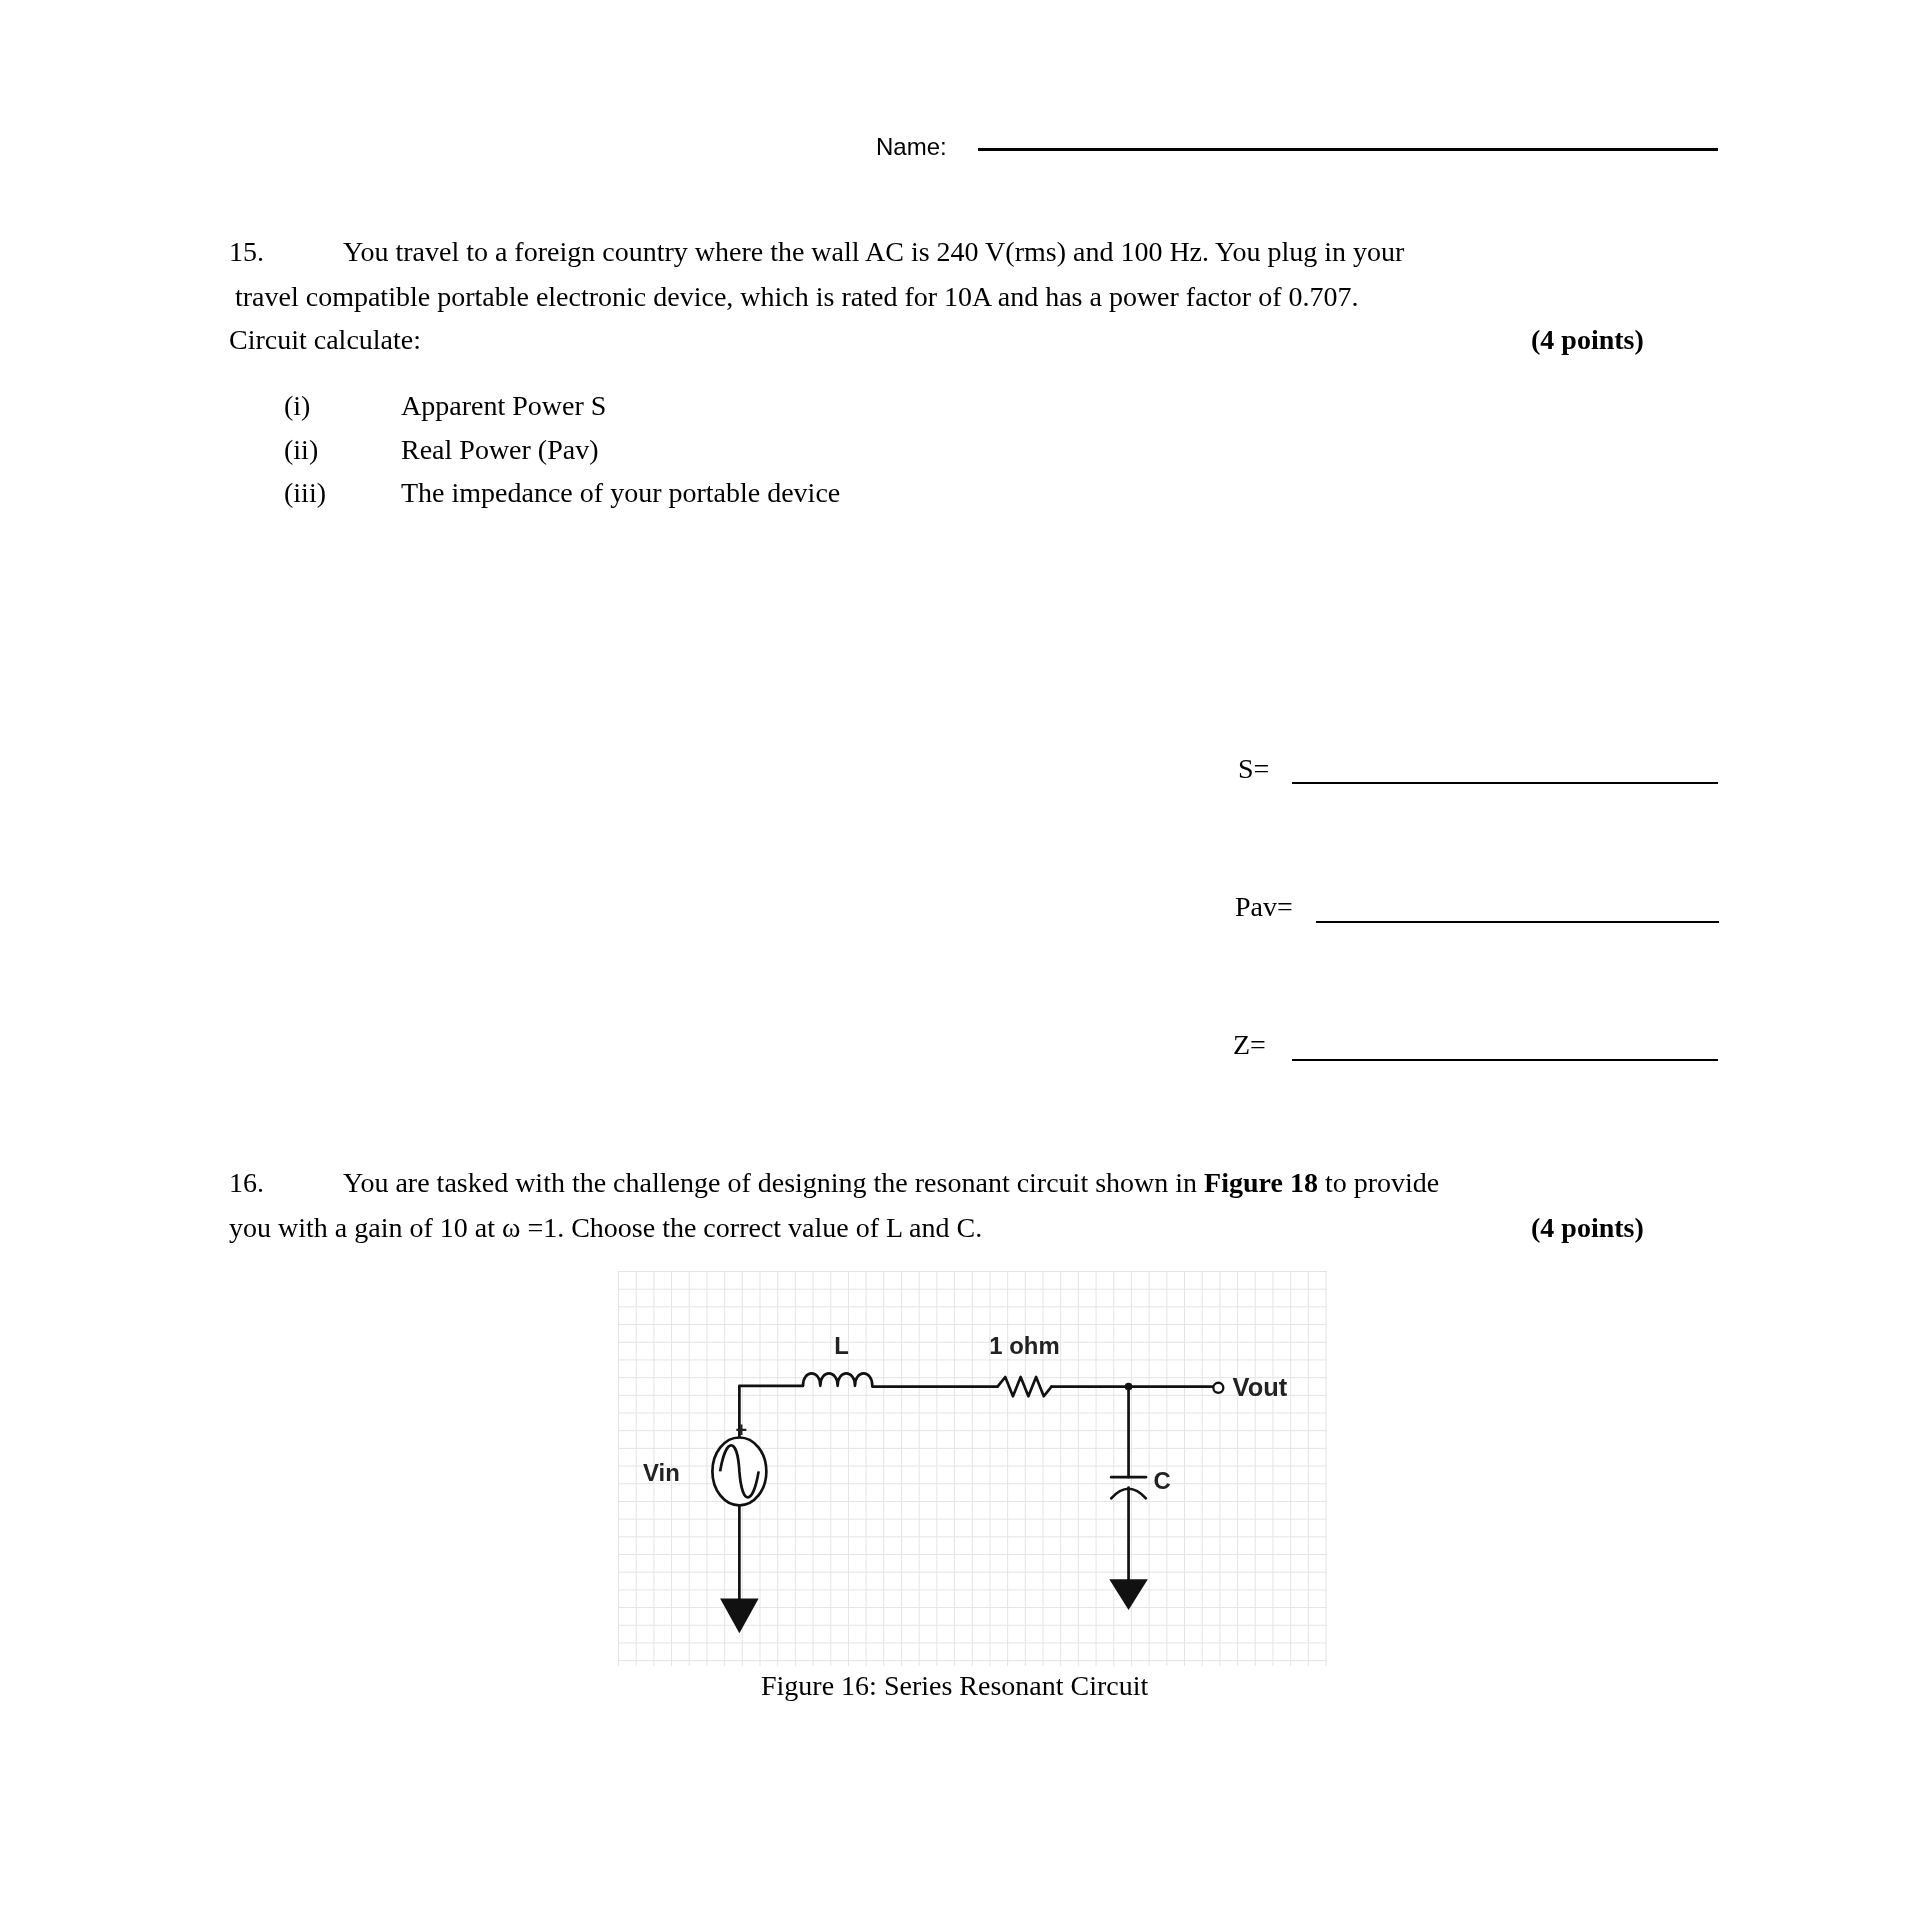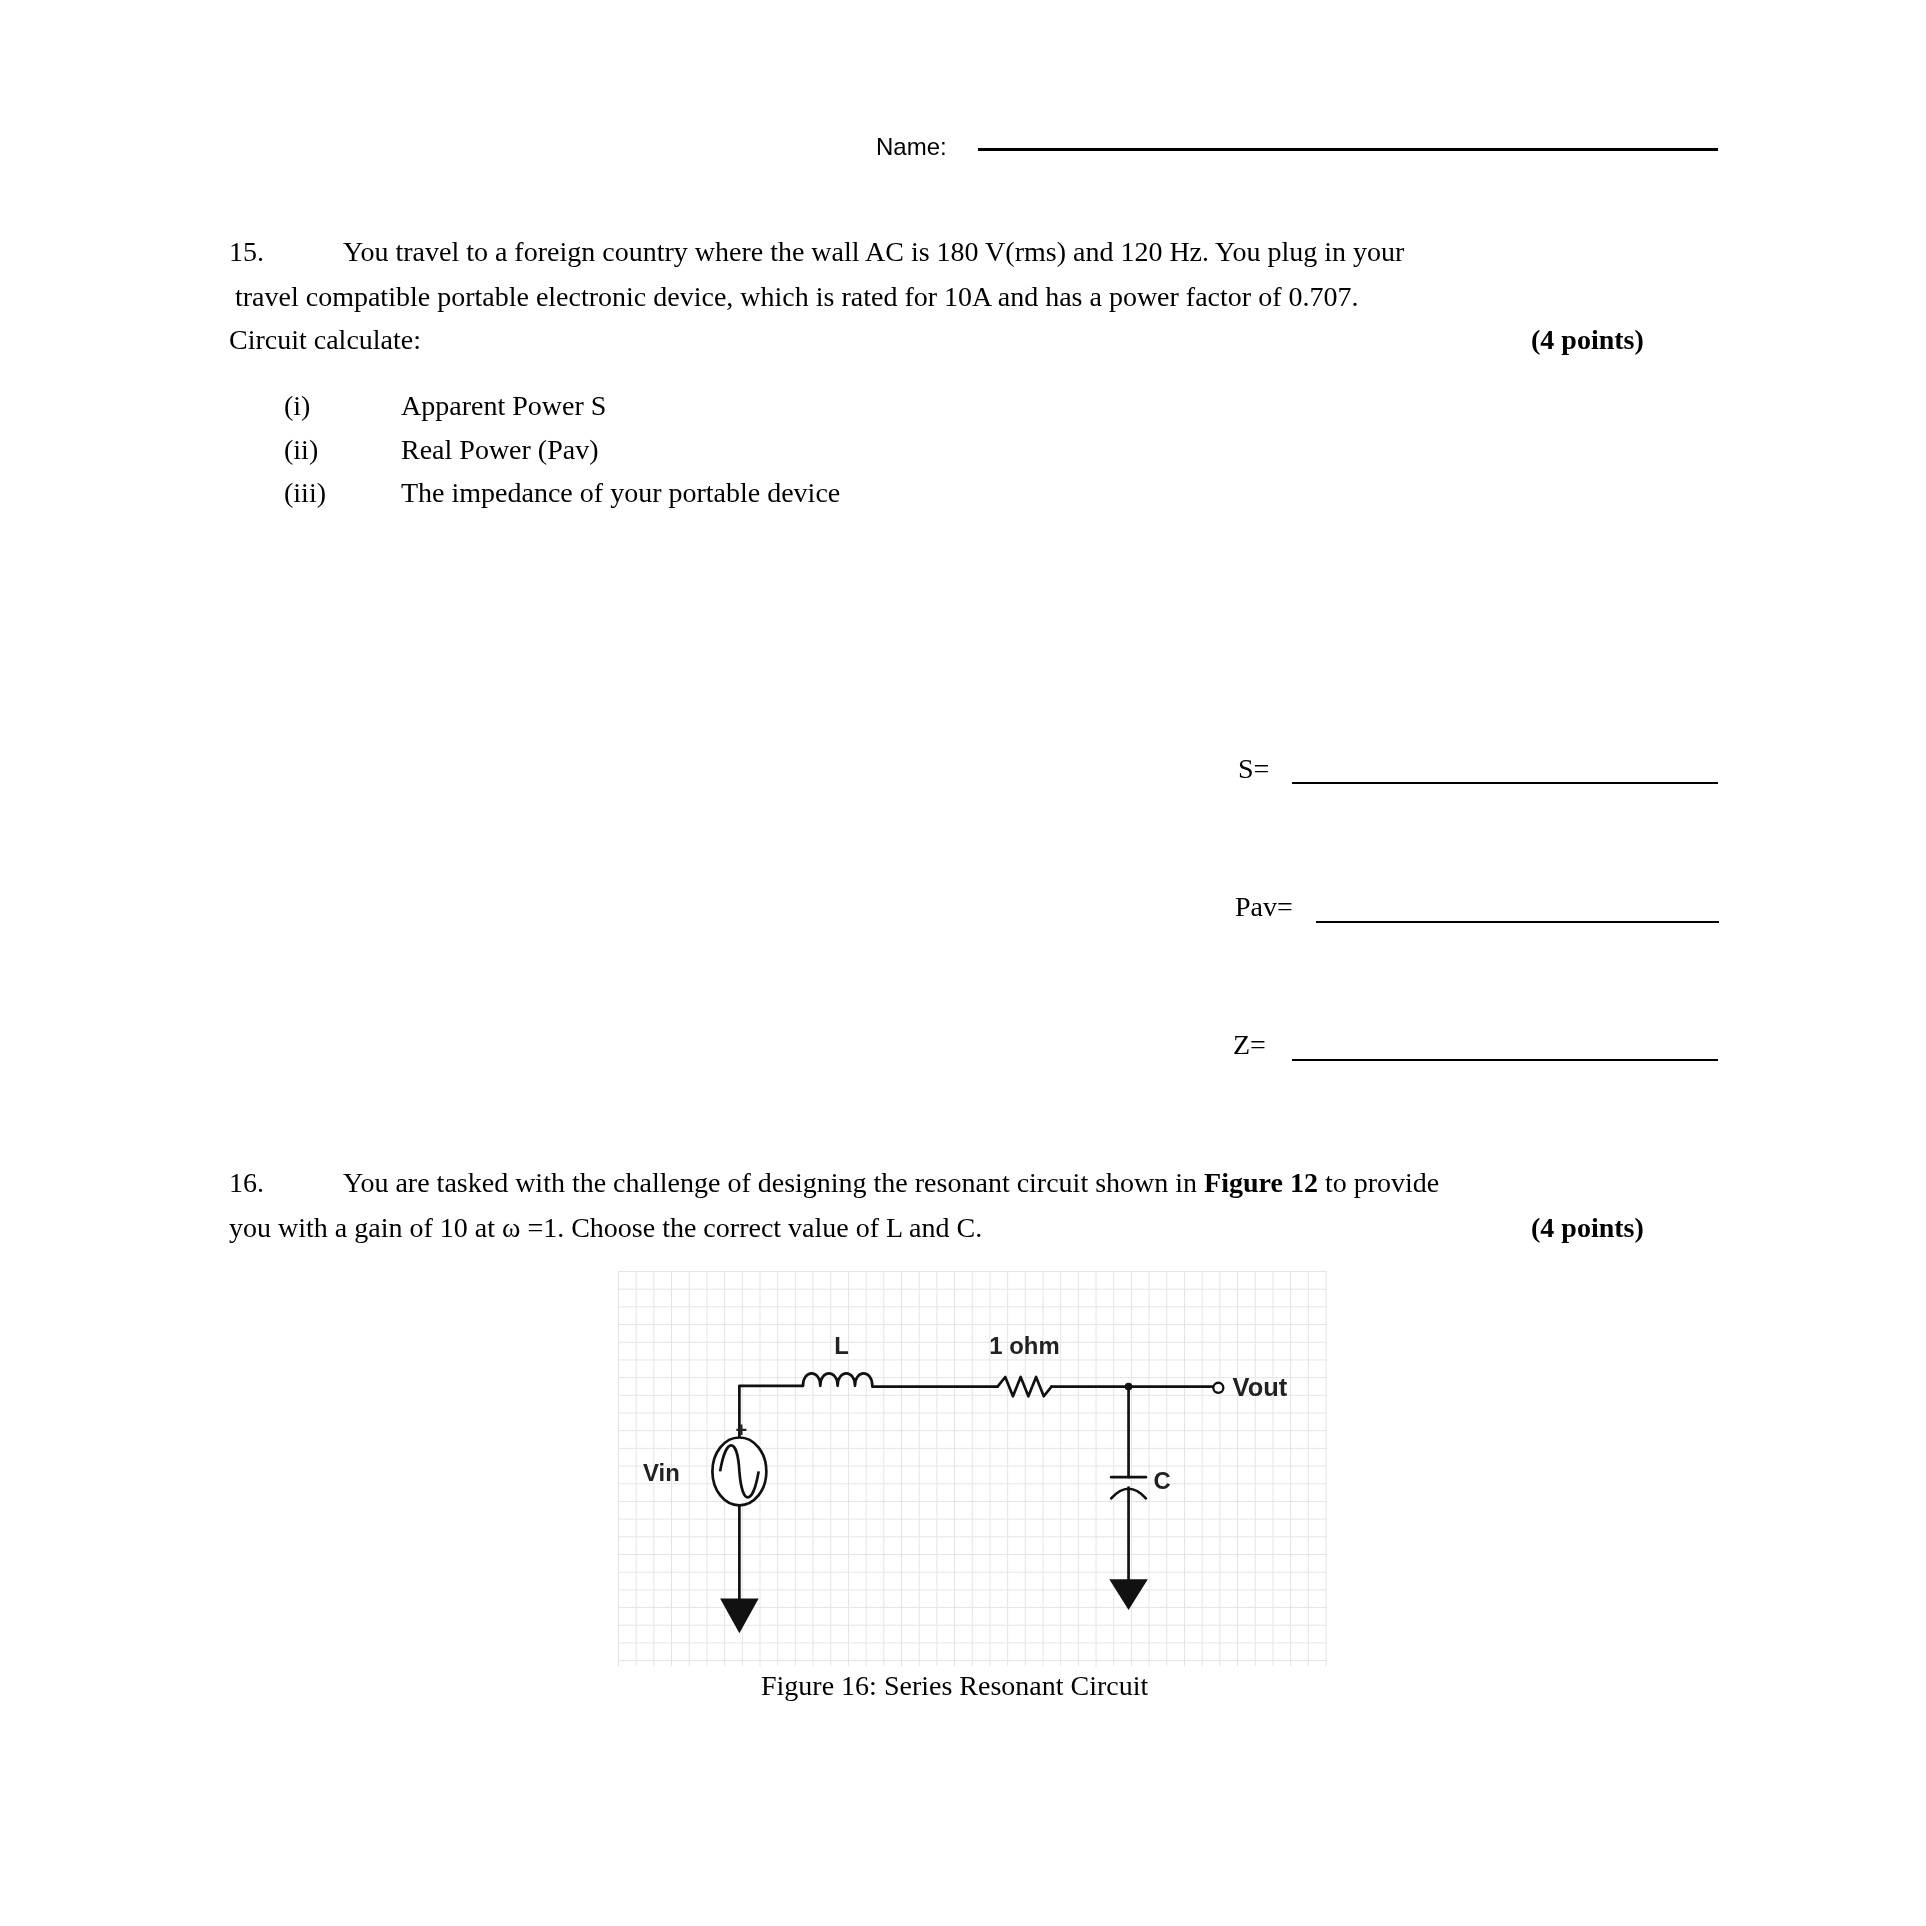--- a/index.html
+++ b/index.html
@@ -19,21 +19,21 @@
   .fig svg { position:absolute; left:0; top:0; }
   .fig-label { font-family:"Liberation Sans", "DejaVu Sans", sans-serif; font-weight:bold; fill:#222; }
 </style>
 </head>
 <body>
 
 <div class="abs sans" style="left:876px; top:127px; font-size:24px; line-height:39px;">Name:</div>
 <div class="line" style="left:978px; top:148px; width:740px; border-bottom-width:3.9px;"></div>
 
 <div class="abs serif t" style="left:229px; top:230px;">15.</div>
-<div class="abs serif t" style="left:343px; top:230px;">You travel to a foreign country where the wall AC is 180 V(rms) and 120 Hz. You plug in your</div>
+<div class="abs serif t" style="left:343px; top:230px;">You travel to a foreign country where the wall AC is 240 V(rms) and 100 Hz. You plug in your</div>
 <div class="abs serif t" style="left:235px; top:275px;">travel compatible portable electronic device, which is rated for 10A and has a power factor of 0.707.</div>
 <div class="abs serif t" style="left:229px; top:318px;">Circuit calculate:</div>
 <div class="abs serif t bold" style="left:1531px; top:318px;">(4 points)</div>
 
 <div>
   <div class="abs serif t" style="left:284px; top:384px;">(i)</div>
   <div class="abs serif t" style="left:401px; top:384px;">Apparent Power S</div>
   <div class="abs serif t" style="left:284px; top:428px;">(ii)</div>
   <div class="abs serif t" style="left:401px; top:428px;">Real Power (Pav)</div>
   <div class="abs serif t" style="left:284px; top:471px;">(iii)</div>
@@ -44,21 +44,21 @@
 <div class="line" style="left:1292px; top:782px; width:426px;"></div>
 
 <div class="abs serif t" style="left:1235px; top:885px;">Pav=</div>
 <div class="line" style="left:1316px; top:921px; width:403px;"></div>
 
 <div class="abs serif t" style="left:1233px; top:1023px;">Z=</div>
 <div class="line" style="left:1292px; top:1059px; width:426px;"></div>
 
 <div class="abs serif t" style="left:229px; top:1161px;">16.</div>
 <div class="abs serif t" style="left:343px; top:1161px;">
-  <span>You are tasked with the challenge of designing the resonant circuit shown in </span><span class="bold">Figure 12</span><span> to provide</span>
+  <span>You are tasked with the challenge of designing the resonant circuit shown in </span><span class="bold">Figure 18</span><span> to provide</span>
 </div>
 <div class="abs serif t" style="left:229px; top:1206px;">you with a gain of 10 at ω =1. Choose the correct value of L and C.</div>
 <div class="abs serif t bold" style="left:1531px; top:1206px;">(4 points)</div>
 
 <div class="fig">
   <svg width="709" height="395" viewBox="0 0 1840 1025">
     <g stroke="#111" stroke-width="7" fill="none" stroke-linecap="round" stroke-linejoin="round">
 
       <path d="M315 440 L315 298 L480 298"></path>
 

